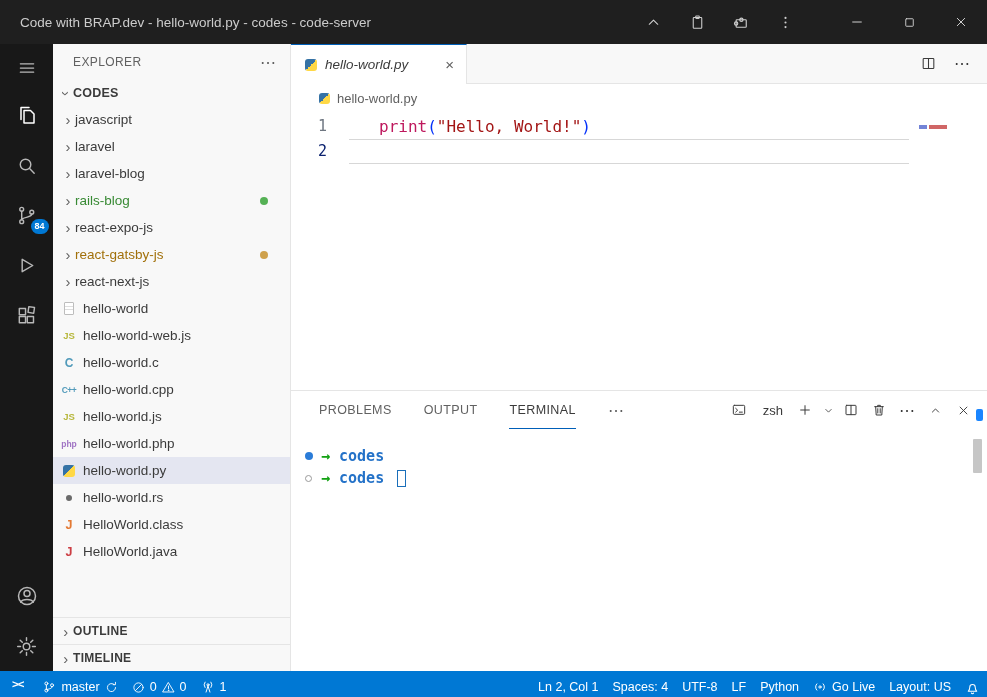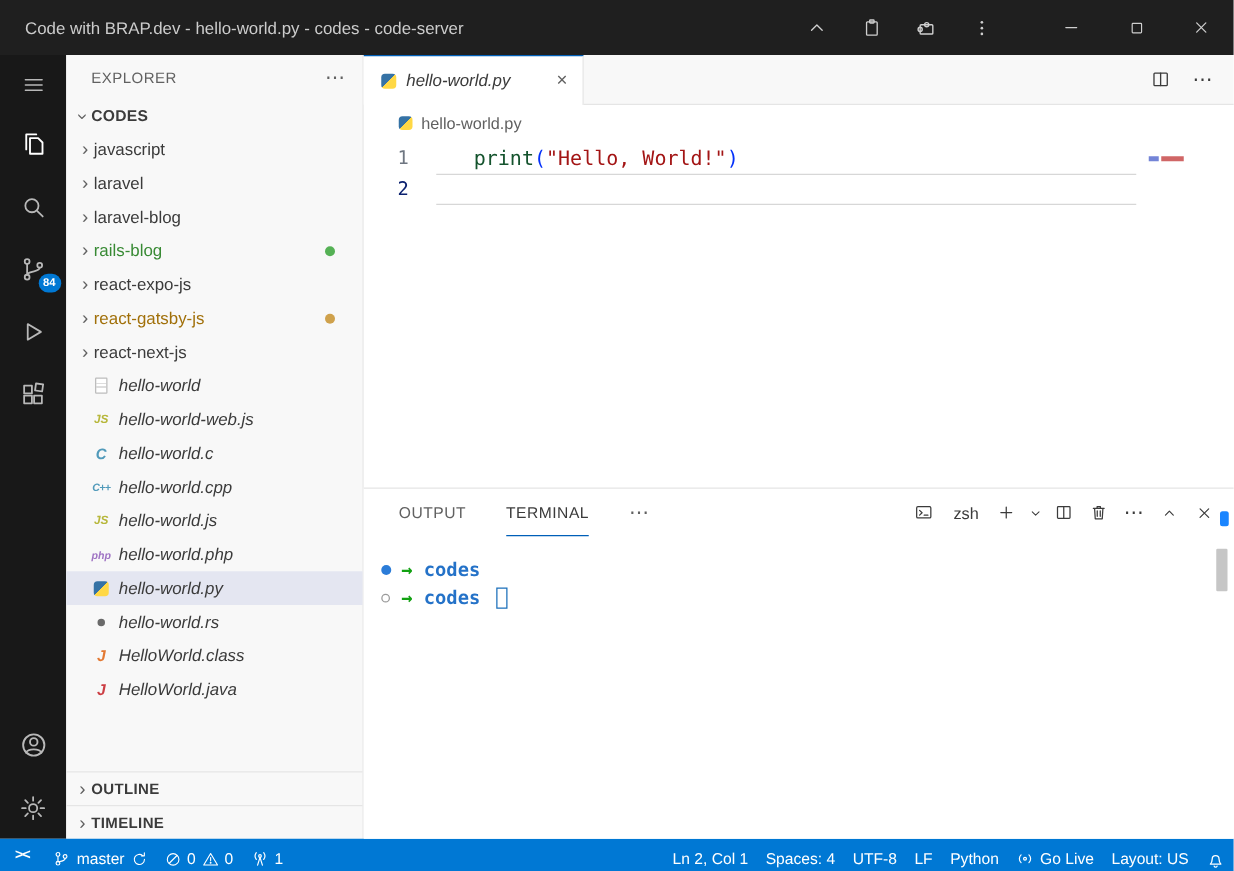--- a/index.html
+++ b/index.html
@@ -34,21 +34,21 @@
   .sb-header { height: 36px; display: flex; align-items: center; padding: 0 14px 0 20px; color: #616161; font-size: 12px; letter-spacing: .4px; }
   .sb-header .sp { flex: 1; }
   .sb-more { color:#616161; font-size: 16px; background:none; border:none; cursor:pointer; }
   .sec-header { height: 26px; display: flex; align-items: center; font-weight: bold; font-size: 12.5px; padding-left: 6px; letter-spacing: .2px; cursor: pointer; }
   .chev { color: #616161; font-size: 15px; width: 14px; display: inline-flex; justify-content: center; font-weight: normal; }
   .chev.down { transform: rotate(90deg); }
 
   .tree { }
   .row { height: 27px; display: flex; align-items: center; font-size: 13.5px; cursor: pointer; position: relative; }
   .row.folder { padding-left: 8px; }
-  .row.file { padding-left: 20px; font-style: italic; }
+  .row.file { padding-left: 8px; }
   .row.sel { background: #e4e6f1; }
   .row .row-label { white-space: nowrap; }
   .row.git-added .row-label { color: #388a34; }
   .row.git-modified .row-label { color: #a1700a; }
   .git-dot { position: absolute; right: 22px; top: 10px; width: 8px; height: 8px; border-radius: 50%; }
   .git-dot.green { background: #55b155; }
   .git-dot.orange { background: #cfa14c; }
 
   .ficon { width: 16px; display: inline-flex; align-items: center; justify-content: center; margin-right: 6px; font-weight: bold; flex: 0 0 16px; }
   .ficon.js { color: #b7b73b; font-size: 9.5px; }
@@ -77,21 +77,21 @@
   .breadcrumb { height: 28px; display: flex; align-items: center; padding-left: 28px; color: #616161; font-size: 13px; flex: 0 0 28px; }
   .breadcrumb .py-sq { width: 11px; height: 11px; margin-right: 7px; }
 
   .editor-view { flex: 1; display: flex; position: relative; min-height: 0; }
   .gutter { width: 58px; padding-top: 2px; font-family: "DejaVu Sans Mono", "Liberation Mono", monospace; font-size: 15px; color: #6e7681; text-align: right; }
   .gutter .ln { height: 25px; line-height: 25px; padding-right: 22px; }
   .gutter .ln.active { color: #0b216f; }
   .code-lines { flex: 1; padding-top: 2px; font-family: "DejaVu Sans Mono", "Liberation Mono", monospace; font-size: 16px; margin-right: 78px; }
   .cline { height: 25px; line-height: 25px; padding-left: 30px; white-space: pre; }
   .cline.current { border-top: 1px solid #d7d7d7; border-bottom: 1px solid #d7d7d7; }
-  .tok-fn { color: #14532d; }
+  .tok-fn { color: #be185d; }
   .tok-paren { color: #0431fa; }
   .tok-str { color: #a31515; }
   .minimap { position: absolute; right: 14px; top: 0; bottom: 0; width: 62px; }
   .mm-mark-blue { position: absolute; top: 13px; left: 8px; width: 8px; height: 4px; background: #5a6fd0; opacity: .85; }
   .mm-mark-red { position: absolute; top: 13px; left: 18px; width: 18px; height: 4px; background: #c84b4b; opacity: .85; }
 
   
   .panel { height: 281px; flex: 0 0 281px; border-top: 1px solid #e5e5e5; display: flex; flex-direction: column; position: relative; background: #fff; }
   .panel-header { height: 38px; display: flex; align-items: center; padding: 0 10px 0 28px; flex: 0 0 38px; }
   .p-tab { height: 38px; display: flex; align-items: center; margin-right: 32px; font-size: 12.5px; letter-spacing: .4px; color: #616161; background: none; border: none; border-bottom: 1.5px solid transparent; cursor: pointer; }
@@ -369,20 +369,21 @@
           <div class="cline current"></div>
         </div>
         <div class="minimap">
           <span class="mm-mark-blue"></span>
           <span class="mm-mark-red"></span>
         </div>
       </div>
 
       <div class="panel">
         <div class="panel-header">
+          <button class="p-tab">PROBLEMS</button>
           <button class="p-tab">OUTPUT</button>
           <button class="p-tab active">TERMINAL</button>
           <button class="p-more">⋯</button>
 
           <div class="panel-actions">
             <button class="shell-btn">
               <svg class="ic" width="16" height="16" viewBox="0 0 24 24" stroke="#3b3b3b">
                   <rect x="3.5" y="5" width="17" height="13.5" rx="1.5"></rect>
                   <path d="M7 9.5l3 2.8-3 2.8M12.5 15.2h4.5"></path>
                 </svg>

